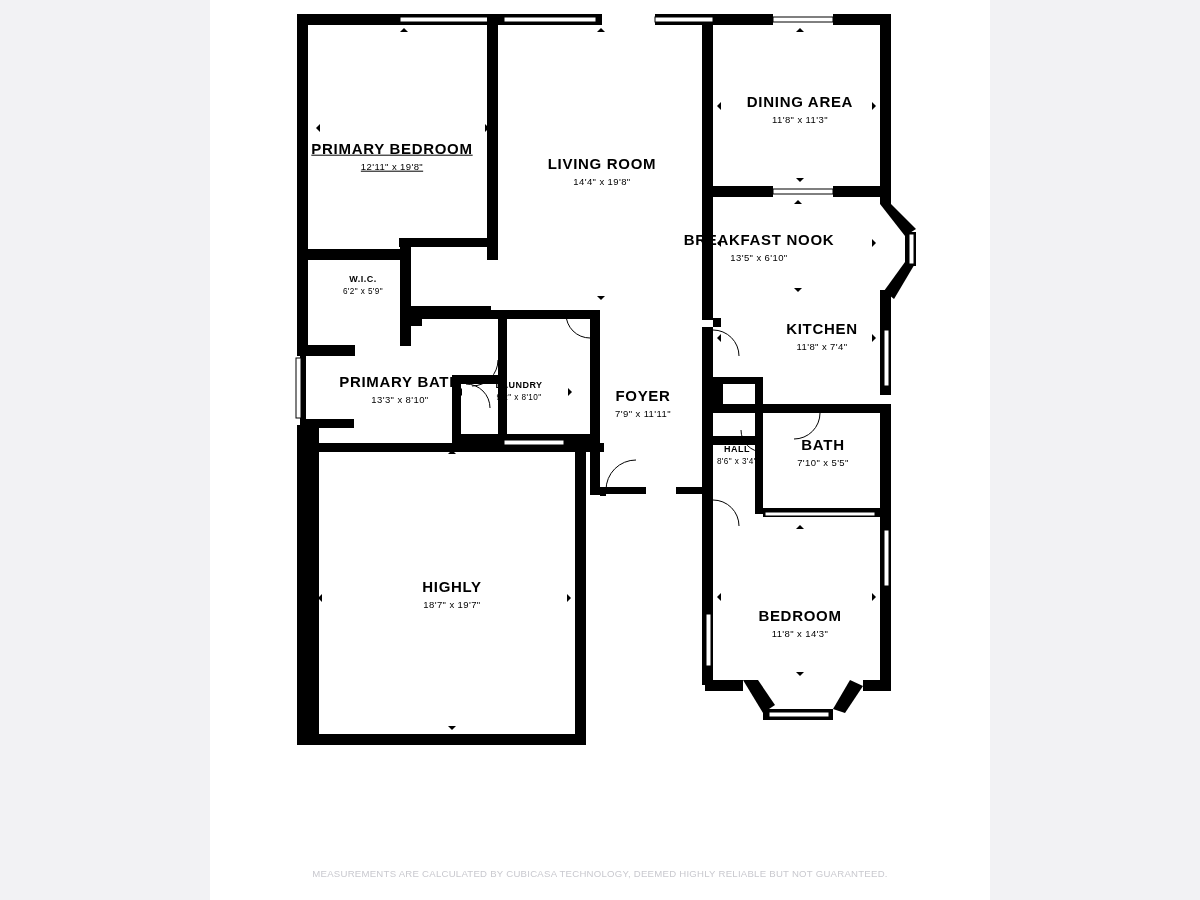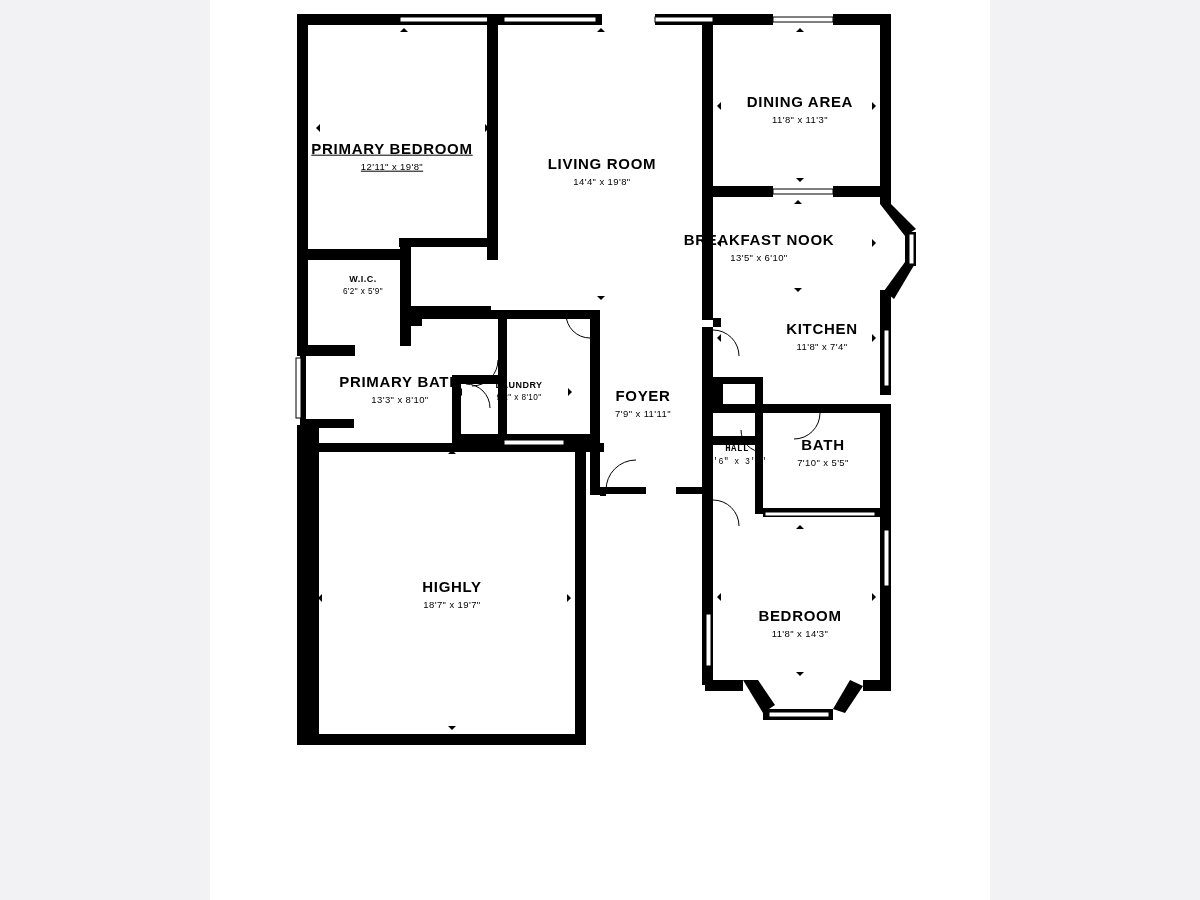--- a/index.html
+++ b/index.html
@@ -262,34 +262,35 @@
   <div class="room-label small" style="left:508px; top:392px;margin-left:11px;">
     <span class="name">LAUNDRY</span>
     <span class="dim">9'2" x 8'10"</span>
   </div>
 
   <div class="room-label" style="left:643px; top:403px;">
     <span class="name">FOYER</span>
     <span class="dim">7'9" x 11'11"</span>
   </div>
 
-  <div class="room-label small" style="left:737px; top:456px;font-family:Liberation Mono, monospace;">
+  <div class="room-label small" style="left:737px; top:456px;">
     <span class="name">HALL</span>
     <span class="dim">8'6" x 3'4"</span>
   </div>
 
   <div class="room-label" style="left:808px; top:452px;margin-left:15px;">
     <span class="name">BATH</span>
     <span class="dim">7'10" x 5'5"</span>
   </div>
 
   <div class="room-label" style="left:452px; top:594px;">
     <span class="name">HIGHLY</span>
     <span class="dim">18'7" x 19'7"</span>
   </div>
 
   <div class="room-label" style="left:800px; top:597px;margin-top:26px;">
     <span class="name">BEDROOM</span>
     <span class="dim">11'8" x 14'3"</span>
   </div>
 
+  <div class="footer-note">MEASUREMENTS ARE CALCULATED BY CUBICASA TECHNOLOGY, DEEMED HIGHLY RELIABLE BUT NOT GUARANTEED.</div>
 
 </div>
 
 </body></html>

